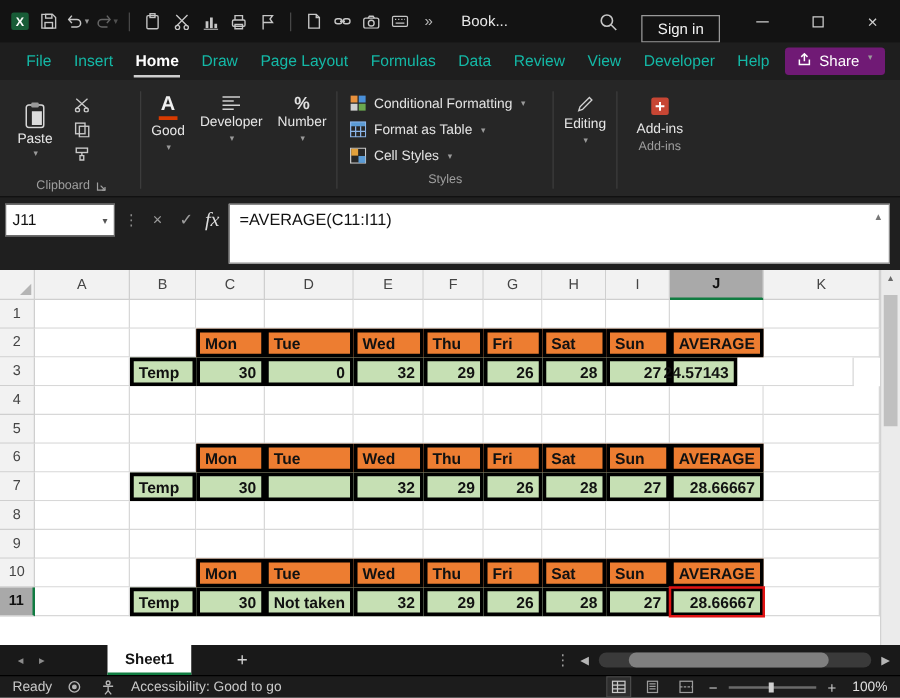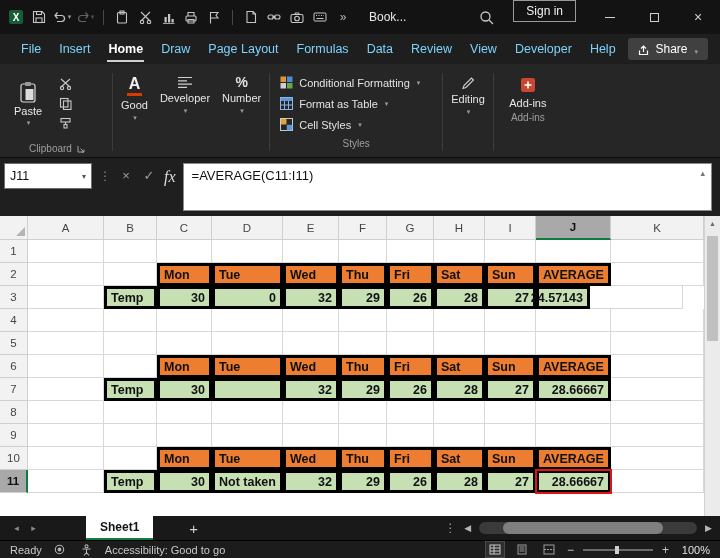--- a/index.html
+++ b/index.html
@@ -7,34 +7,34 @@
   .app{width:720px;height:558px;background:#161616;font-family:"Liberation Sans",sans-serif;display:flex;flex-direction:column;overflow:hidden;position:relative}
 
   
   .titlebar{height:34px;background:#131313;display:flex;align-items:center;padding-left:6px;color:#c9c9c9;flex:0 0 auto}
   .qat{display:flex;align-items:center;gap:3px}
   .qicon{height:24px;min-width:20px;display:flex;align-items:center;justify-content:center}
   .qdiv{width:1px;height:15px;background:#474747;margin:0 5px}
   .caret{font-size:7px;color:#9a9a9a;margin-left:1px}
   .dim{opacity:.45}
   .tb-title{font-size:12px;color:#e8e8e8;margin-left:16px;white-space:nowrap}
-  .tb-right{margin-left:auto;display:flex;align-items:flex-start}
+  .tb-right{margin-left:auto;display:flex;align-items:flex-end}
   .searchbtn{width:30px;height:34px;display:flex;align-items:center;justify-content:center}
   .signin{border:1px solid #9a9a9a;color:#f2f2f2;font-size:12px;padding:3px 12px;margin:0 12px;white-space:nowrap}
   .winbtn{width:44px;height:34px;display:flex;align-items:center;justify-content:center;color:#cfcfcf}
   .minglyph{width:10px;height:1px;background:#cfcfcf}
   .maxglyph{width:9px;height:9px;border:1px solid #cfcfcf}
   .closeglyph{font-size:14px;line-height:1}
 
   
   .menubar{height:30px;background:#1e1e1e;display:flex;align-items:center;padding:0 12px;flex:0 0 auto}
-  .mtab{font-size:12.5px;color:#7dd3fc;padding:7px 9px;position:relative;white-space:nowrap}
+  .mtab{font-size:12.5px;color:#14b8a6;padding:7px 9px;position:relative;white-space:nowrap}
   .mtab.active{color:#fff;font-weight:bold}
   .mtab.active::after{content:"";position:absolute;left:8px;right:8px;bottom:1px;height:2px;background:#cfcfcf}
-  .share{margin-left:auto;background:#404040;color:#fff;font-size:12px;display:flex;align-items:flex-end;gap:6px;padding:4px 10px;border-radius:3px}
+  .share{margin-left:auto;background:#701a75;color:#fff;font-size:12px;display:flex;align-items:flex-start;gap:6px;padding:4px 10px;border-radius:3px}
   .share .caret{color:#e8ffe f0}
 
   
   .ribbon{height:94px;background:#262626;display:flex;align-items:stretch;padding:3px 4px 0 4px;border-bottom:1px solid #0b0b0b;flex:0 0 auto}
   .rdiv{width:1px;background:#3c3c3c;margin:6px 2px}
   .rgroup{display:flex;flex-direction:column}
   .rg-body{flex:1;display:flex}
   .rg-label{height:17px;font-size:10px;color:#9f9f9f;display:flex;align-items:center;justify-content:center;gap:5px;white-space:nowrap}
   .pastebtn{width:48px;display:flex;flex-direction:column;align-items:center;justify-content:center;gap:2px;color:#e8e8e8;font-size:11px}
   .smallcol{display:flex;flex-direction:column;justify-content:center;gap:7px;padding:0 7px}

